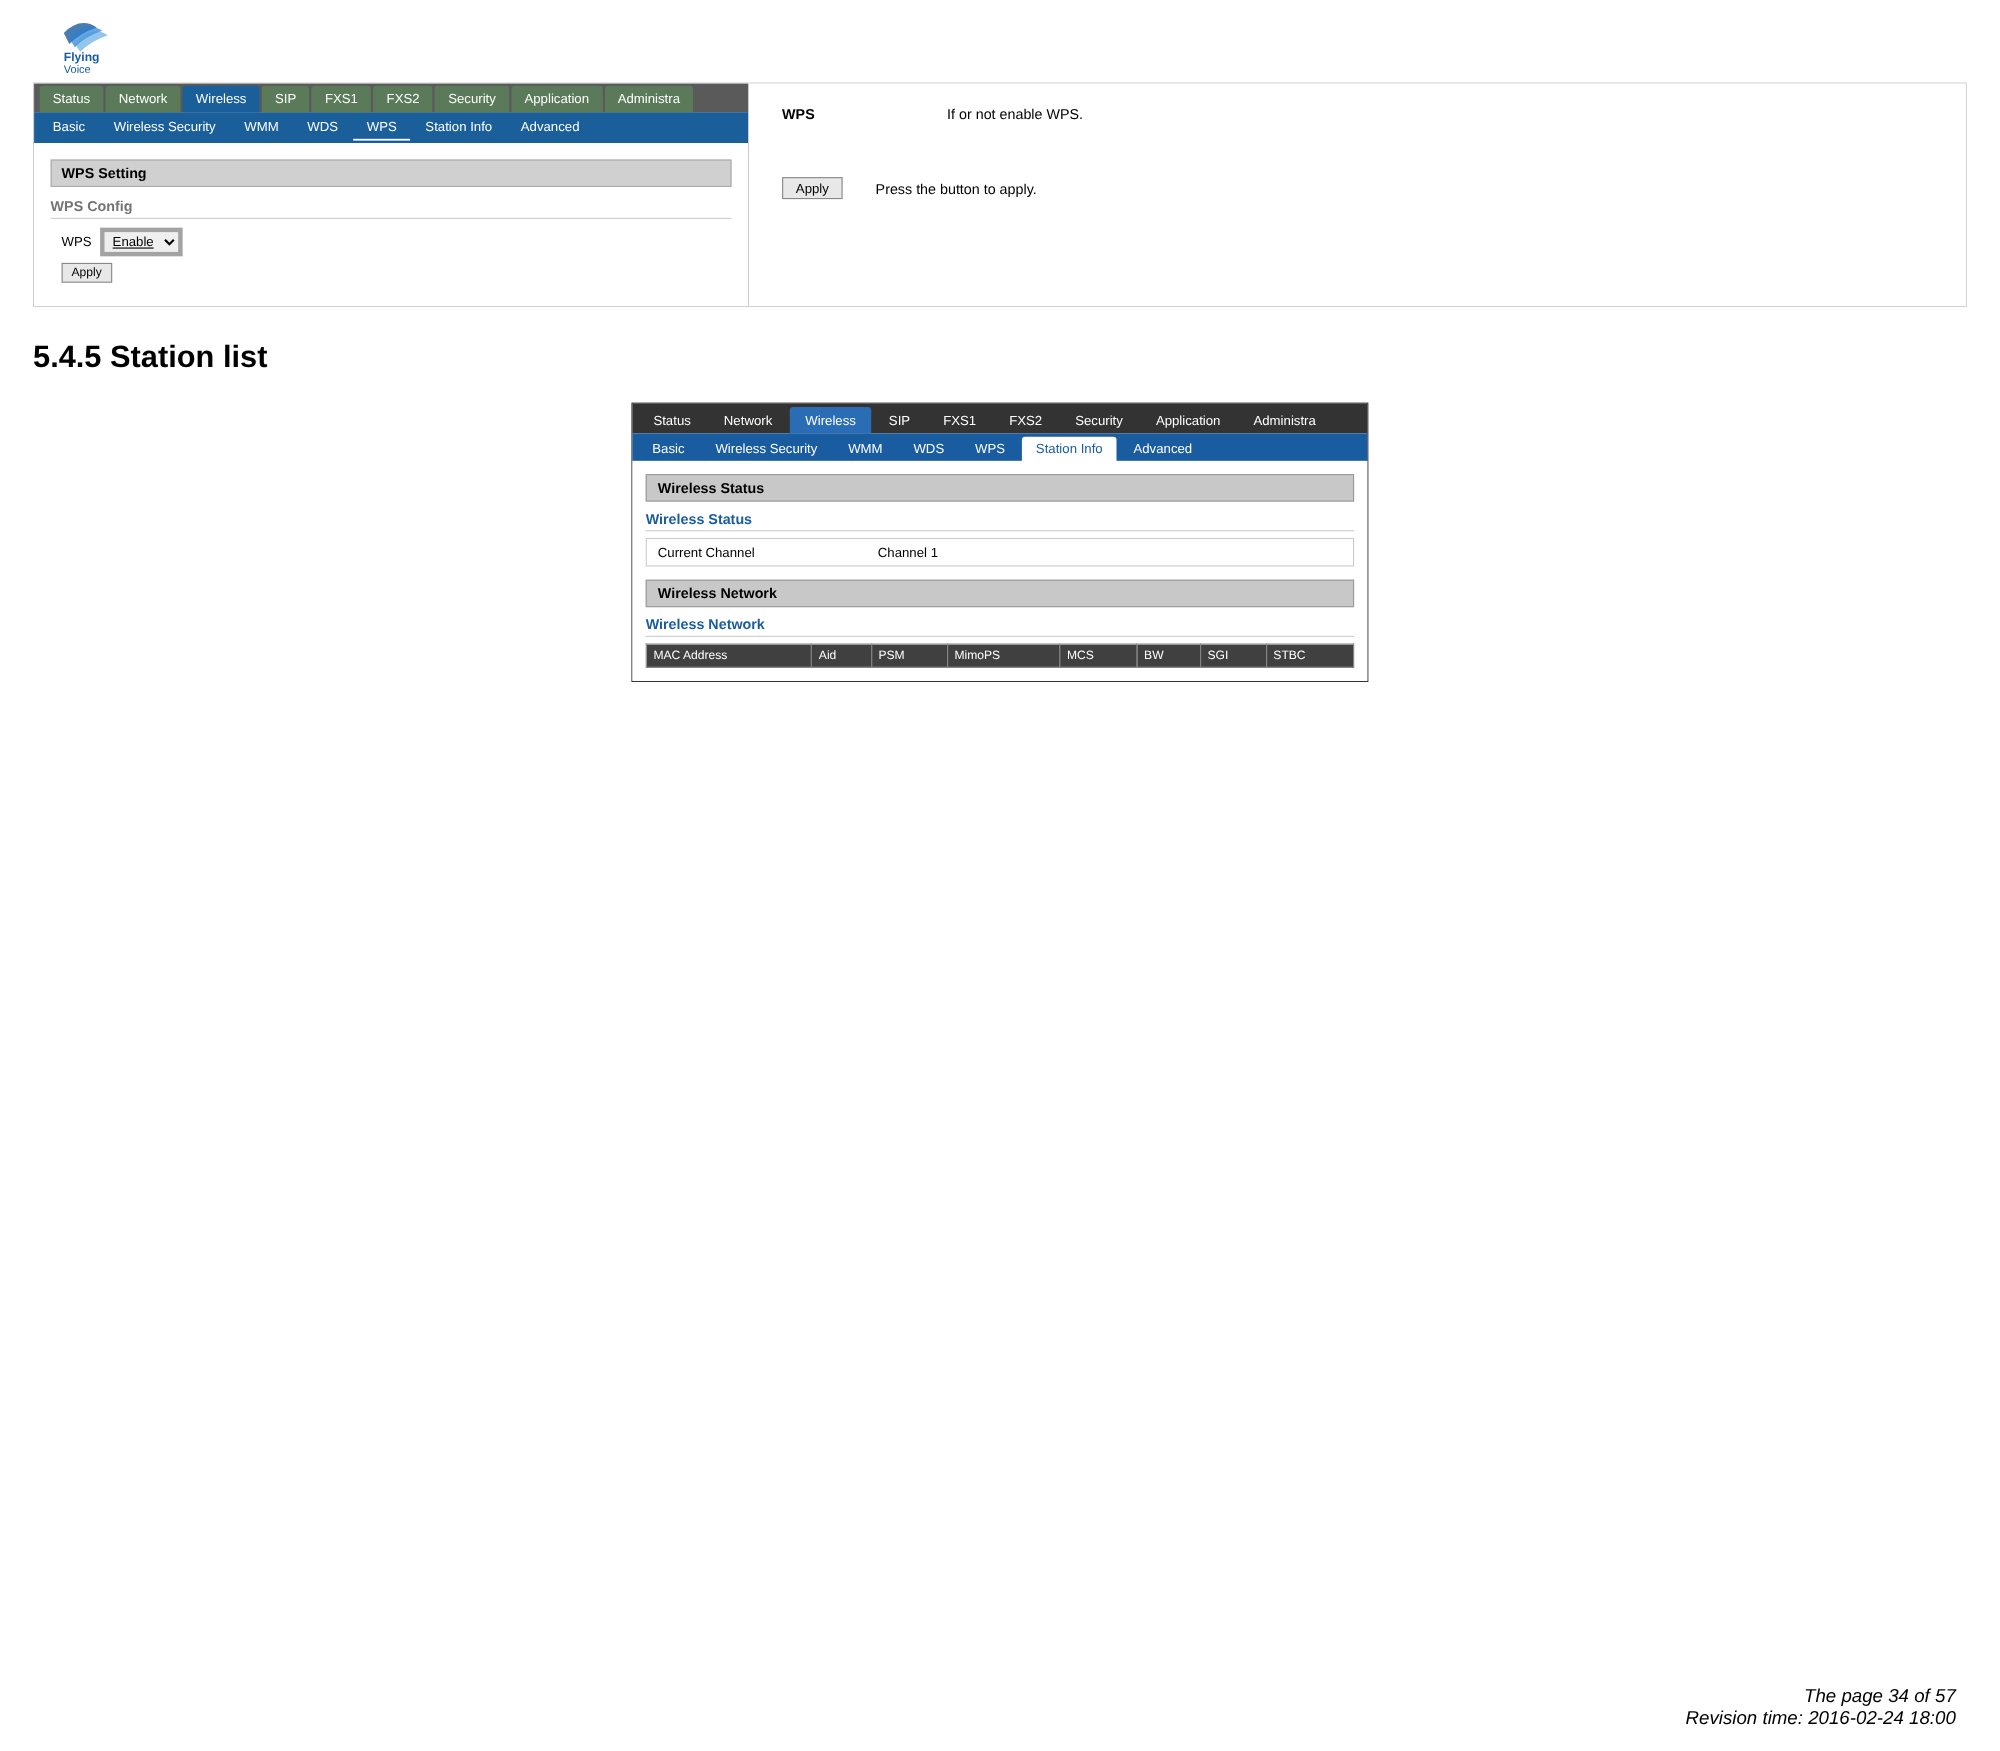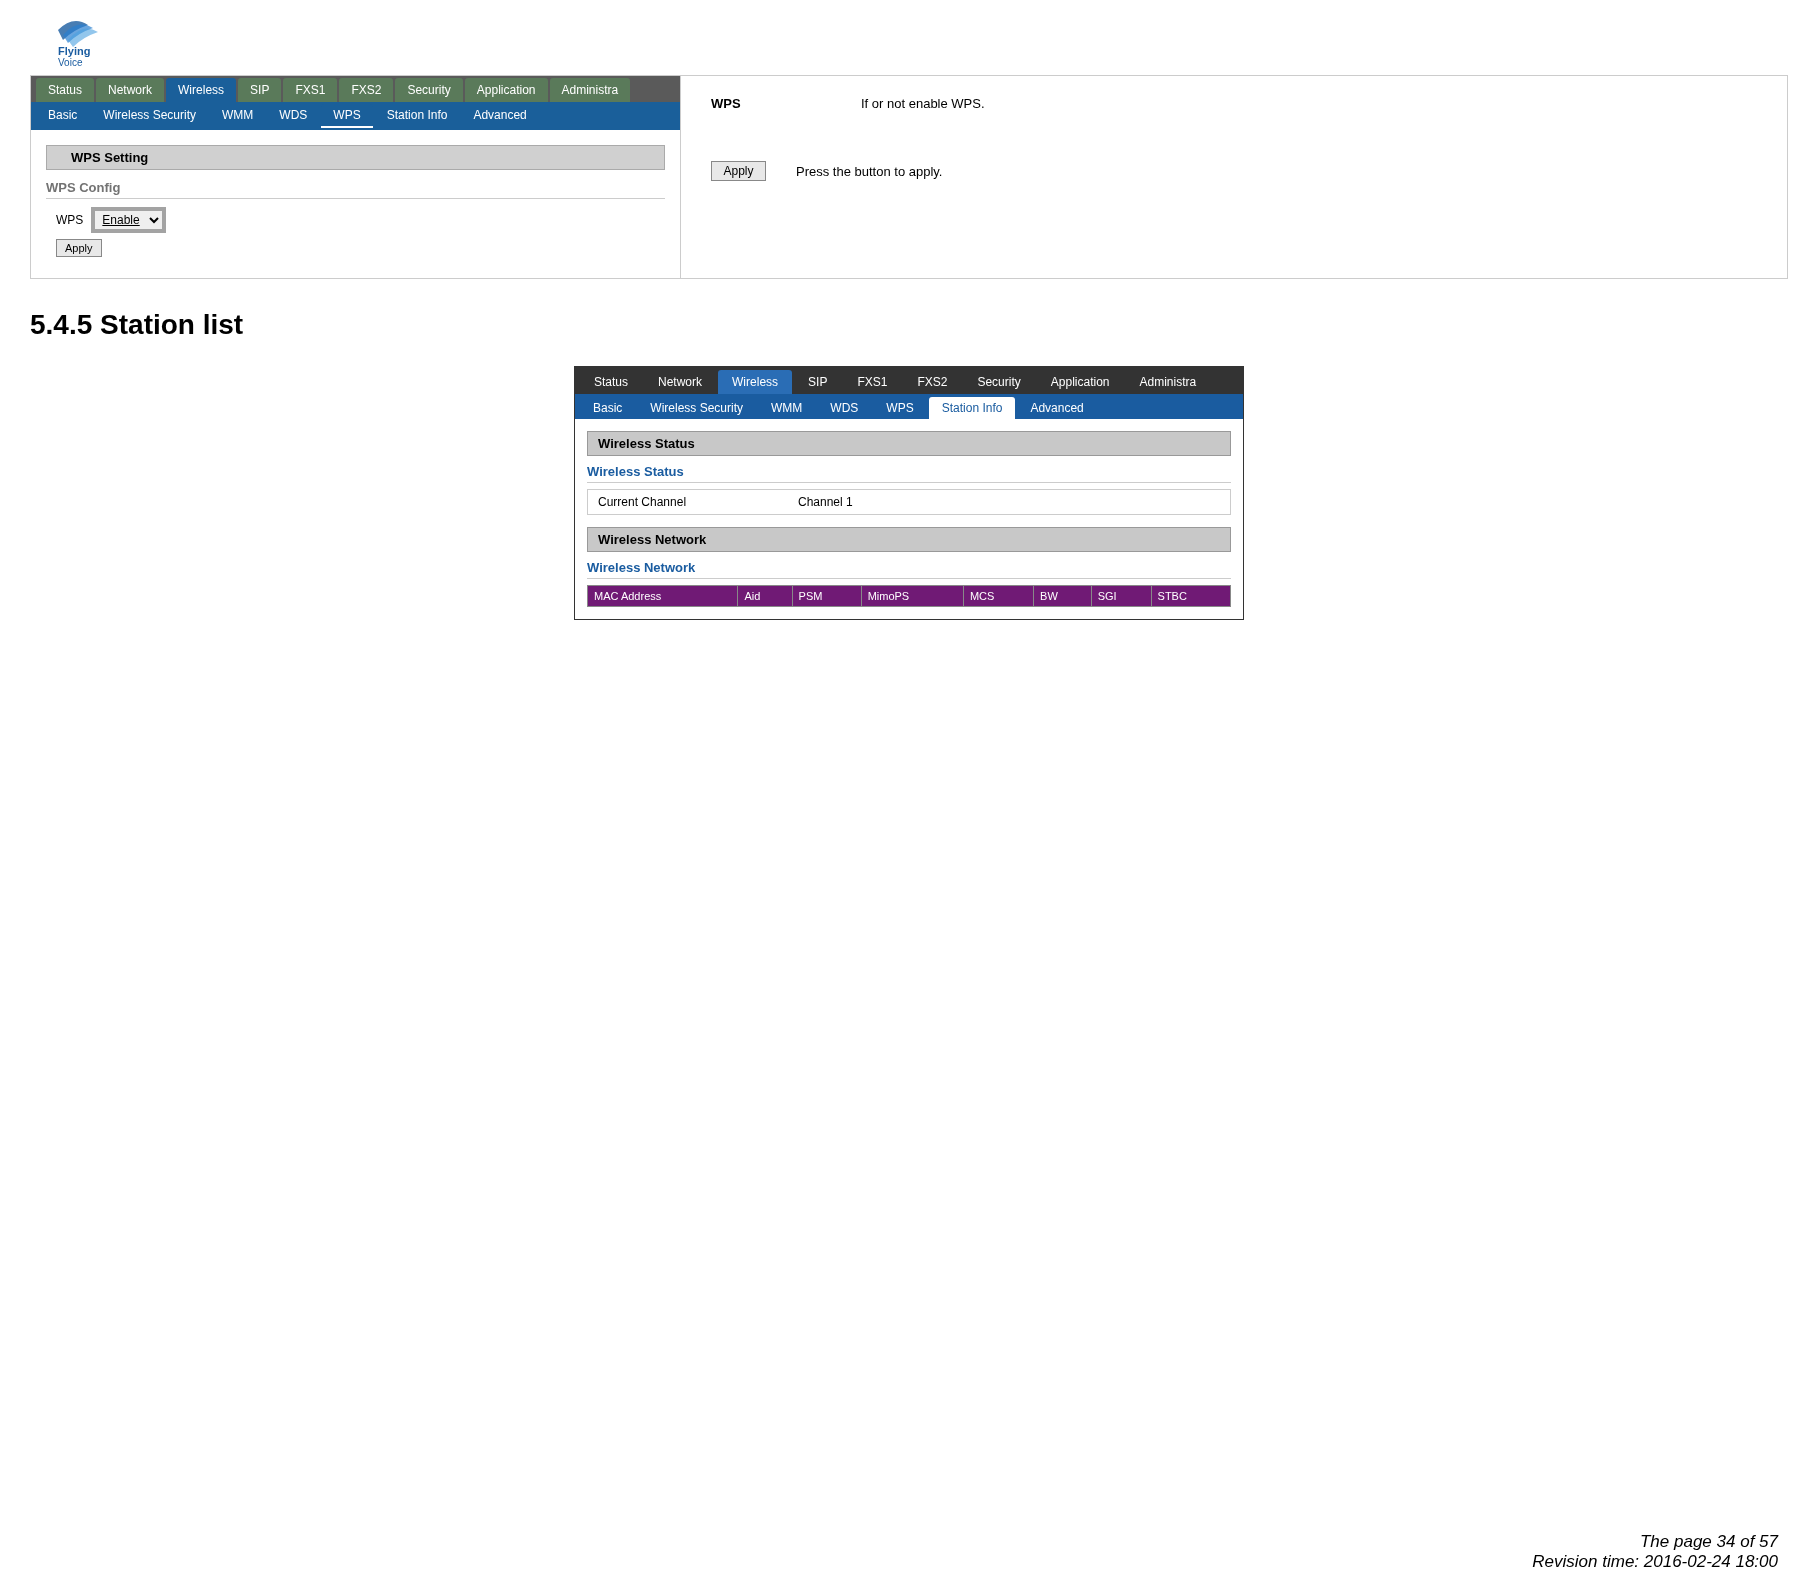--- a/index.html
+++ b/index.html
@@ -100,21 +100,21 @@
       border-bottom: 2px solid #fff;
     }
 
     
     .panel-content {
       background: #fff;
       padding: 15px;
     }
     .section-header {
       background: #d0d0d0;
-      padding: 4px 24px;
+      padding: 4px 9px;
       font-weight: bold;
       font-size: 13px;
       margin-bottom: 10px;
       border: 1px solid #aaa;
     }
     .subsection-header {
       color: #737373;
       font-weight: bold;
       font-size: 13px;
       margin-bottom: 8px;
@@ -275,21 +275,21 @@
       font-size: 12px;
     }
 
     
     .network-table {
       width: 100%;
       border-collapse: collapse;
       font-size: 11px;
     }
     .network-table th {
-      background: #701a75;
+      background: #404040;
       color: #fff;
       padding: 4px 6px;
       border: 1px solid #888;
       text-align: left;
       font-weight: normal;
     }
 
     
     .footer {
       position: absolute;

